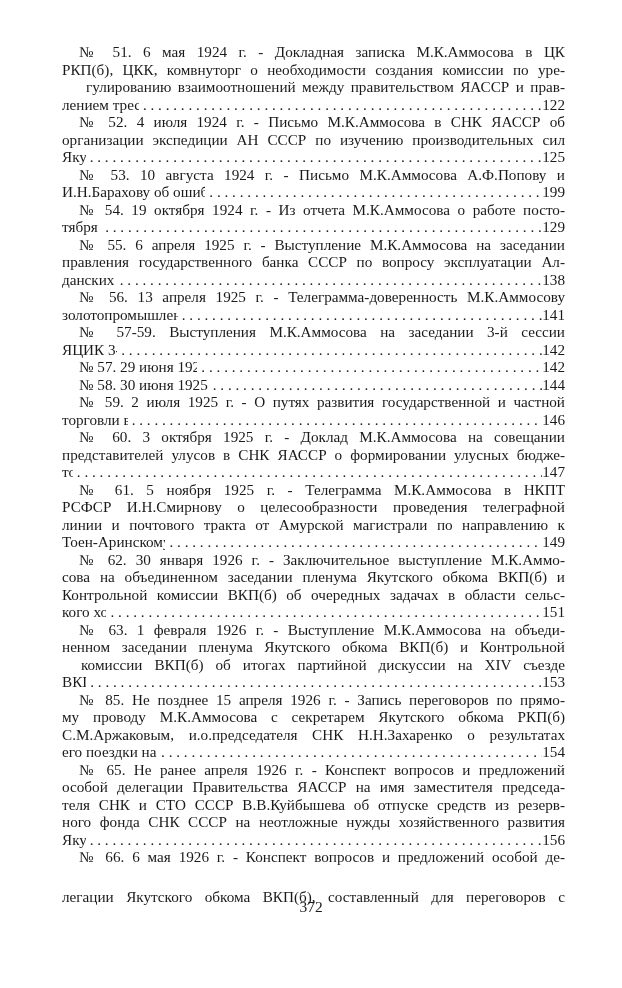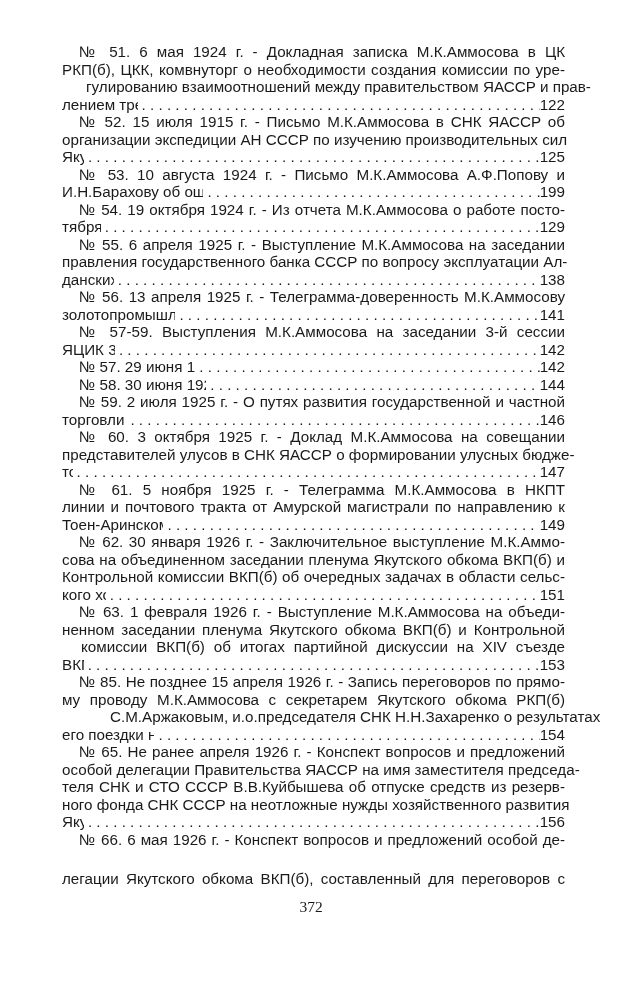--- a/index.html
+++ b/index.html
@@ -1,19 +1,19 @@
 <!DOCTYPE html>
 <html><head>
 <meta charset="utf-8">
 <style>
   html, body { margin: 0; padding: 0; background: #ffffff; }
   body { width: 622px; height: 988px; position: relative; overflow: hidden; }
   .page {
     position: absolute; left: 62px; top: 43px; width: 503px;
-    font-family: Liberation Sans, sans-serif;
+    font-family: Liberation Serif, serif;
     font-size: 15.2px; line-height: 17.5px; color: #1a1a1a;
   }
   .entry { position: relative; text-align: justify; }
   .leader {
     display: flex; align-items: baseline; white-space: nowrap;
   }
   .leader .tail { flex: 0 1 auto; white-space: nowrap; overflow: hidden; }
   .leader .dots {
     flex: 1 1 auto; overflow: hidden; white-space: nowrap; letter-spacing: 3.3px;
     margin-left: 4px;
@@ -36,21 +36,21 @@
       <div style="text-align: justify; text-align-last: justify; white-space: nowrap; padding-left: 17px;">№ 51. 6 мая 1924 г. - Докладная записка М.К.Аммосова в ЦК</div>
       <div style="text-align: justify; text-align-last: justify; white-space: nowrap;">РКП(б), ЦКК, комвнуторг о необходимости создания комиссии по уре-</div>
       <div style="text-align: justify; text-align-last: justify; white-space: nowrap; margin-left: 24px;">гулированию взаимоотношений между правительством ЯАССР и прав-</div>
       <div class="leader">
         <span class="tail">лением треста "Лензолото"</span>
         <span class="dots"></span>
         <span class="pg">122</span>
       </div>
     </div>
     <div class="entry">
-      <div style="text-align: justify; text-align-last: justify; white-space: nowrap; padding-left: 17px;">№ 52. 15 июля 1915 г. - Письмо М.К.Аммосова в СНК ЯАССР об</div>
+      <div style="text-align: justify; text-align-last: justify; white-space: nowrap; padding-left: 17px;">№ 52. 4 июля 1924 г. - Письмо М.К.Аммосова в СНК ЯАССР об</div>
       <div style="text-align: justify; text-align-last: justify; white-space: nowrap;">организации экспедиции АН СССР по изучению производительных сил</div>
       <div class="leader">
         <span class="tail">Якутии</span>
         <span class="dots"></span>
         <span class="pg">125</span>
       </div>
     </div>
     <div class="entry">
       <div style="text-align: justify; text-align-last: justify; white-space: nowrap; padding-left: 17px;">№ 53. 10 августа 1924 г. - Письмо М.К.Аммосова А.Ф.Попову и</div>
       <div class="leader">
@@ -118,20 +118,21 @@
       <div style="text-align: justify; text-align-last: justify; white-space: nowrap; padding-left: 17px;">№ 60. 3 октября 1925 г. - Доклад М.К.Аммосова на совещании</div>
       <div style="text-align: justify; text-align-last: justify; white-space: nowrap;">представителей улусов в СНК ЯАССР о формировании улусных бюдже-</div>
       <div class="leader">
         <span class="tail">тов</span>
         <span class="dots"></span>
         <span class="pg">147</span>
       </div>
     </div>
     <div class="entry">
       <div style="text-align: justify; text-align-last: justify; white-space: nowrap; padding-left: 17px;">№ 61. 5 ноября 1925 г. - Телеграмма М.К.Аммосова в НКПТ</div>
+      <div style="text-align: justify; text-align-last: justify; white-space: nowrap;">РСФСР И.Н.Смирнову о целесообразности проведения телеграфной</div>
       <div style="text-align: justify; text-align-last: justify; white-space: nowrap;">линии и почтового тракта от Амурской магистрали по направлению к</div>
       <div class="leader">
         <span class="tail">Тоен-Аринскому селению на реке Лене</span>
         <span class="dots"></span>
         <span class="pg">149</span>
       </div>
     </div>
     <div class="entry">
       <div style="text-align: justify; text-align-last: justify; white-space: nowrap; padding-left: 17px;">№ 62. 30 января 1926 г. - Заключительное выступление М.К.Аммо-</div>
       <div style="text-align: justify; text-align-last: justify; white-space: nowrap;">сова на объединенном заседании пленума Якутского обкома ВКП(б) и</div>
@@ -148,21 +149,21 @@
       <div style="text-align: justify; text-align-last: justify; white-space: nowrap; margin-left: 19px;">комиссии ВКП(б) об итогах партийной дискуссии на XIV съезде</div>
       <div class="leader">
         <span class="tail">ВКП(б)</span>
         <span class="dots"></span>
         <span class="pg">153</span>
       </div>
     </div>
     <div class="entry">
       <div style="text-align: justify; text-align-last: justify; white-space: nowrap; padding-left: 17px;">№ 85. Не позднее 15 апреля 1926 г. - Запись переговоров по прямо-</div>
       <div style="text-align: justify; text-align-last: justify; white-space: nowrap;">му проводу М.К.Аммосова с секретарем Якутского обкома РКП(б)</div>
-      <div style="text-align: justify; text-align-last: justify; white-space: nowrap; margin-left: 48px;">С.М.Аржаковым, и.о.председателя СНК Н.Н.Захаренко о результатах</div>
+      <div style="text-align: justify; text-align-last: justify; white-space: nowrap;">С.М.Аржаковым, и.о.председателя СНК Н.Н.Захаренко о результатах</div>
       <div class="leader">
         <span class="tail">его поездки на прииск Незаметный</span>
         <span class="dots"></span>
         <span class="pg">154</span>
       </div>
     </div>
     <div class="entry">
       <div style="text-align: justify; text-align-last: justify; white-space: nowrap; padding-left: 17px;">№ 65. Не ранее апреля 1926 г. - Конспект вопросов и предложений</div>
       <div style="text-align: justify; text-align-last: justify; white-space: nowrap;">особой делегации Правительства ЯАССР на имя заместителя председа-</div>
       <div style="text-align: justify; text-align-last: justify; white-space: nowrap;">теля СНК и СТО СССР В.В.Куйбышева об отпуске средств из резерв-</div>

